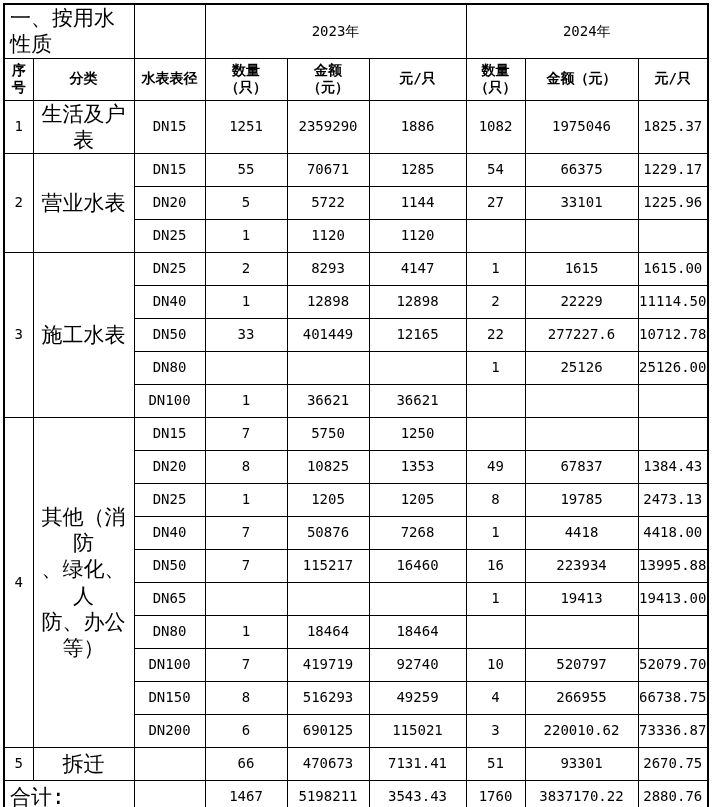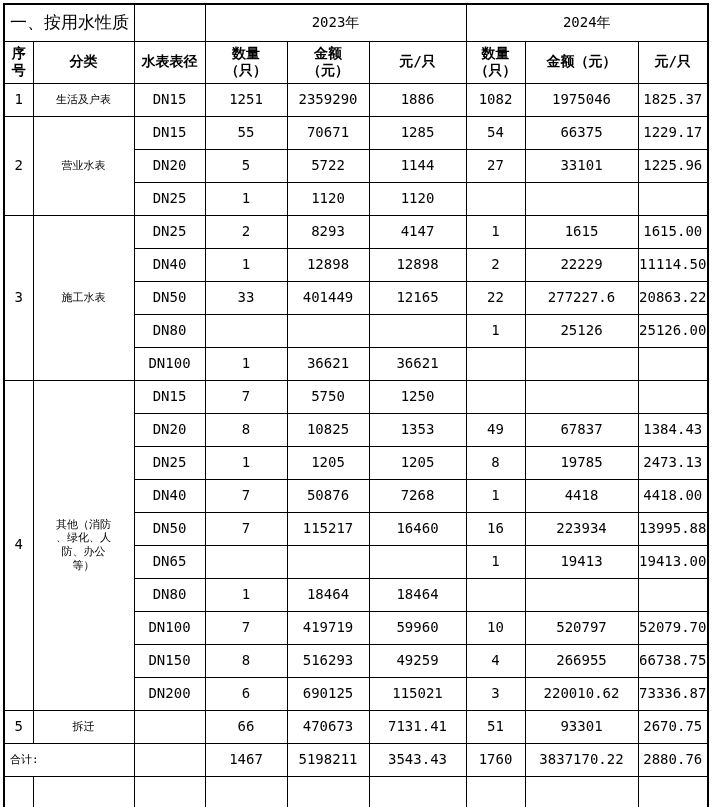--- a/index.html
+++ b/index.html
@@ -20,22 +20,22 @@
     color: #000;
     white-space: pre-line;
     padding: 0;
     overflow: hidden;
   }
   tr { height: 33px; }
   tr.h1 { height: 37px; }
   tr.h2 { height: 42px; font-weight: bold; }
   tr.last { height: 34px; }
   td.left { text-align: left; padding-left: 5px; }
-  td.title { font-size: 17px; }
-  td.cat { font-size: 11px; }
+  td.title { font-size: 21px; }
+  td.cat { font-size: 21px; }
 </style>
 </head>
 <body>
 
 <table>
   <colgroup>
     <col style="width:29px">
       <col style="width:101px">
       <col style="width:71px">
     <col style="width:82px">
@@ -131,21 +131,21 @@
     <td>22229</td>
     <td>11114.50</td>
   </tr>
   <tr>
     <td>DN50</td>
     <td>33</td>
     <td>401449</td>
     <td>12165</td>
     <td>22</td>
     <td>277227.6</td>
-    <td>20863.22</td>
+    <td>10712.78</td>
   </tr>
   <tr>
     <td>DN80</td>
     <td></td>
     <td></td>
     <td></td>
     <td>1</td>
     <td>25126</td>
     <td>25126.00</td>
   </tr>
@@ -224,21 +224,21 @@
     <td>18464</td>
     <td>18464</td>
     <td></td>
     <td></td>
     <td></td>
   </tr>
   <tr>
     <td>DN100</td>
     <td>7</td>
     <td>419719</td>
-    <td>59960</td>
+    <td>92740</td>
     <td>10</td>
     <td>520797</td>
     <td>52079.70</td>
   </tr>
   <tr>
     <td>DN150</td>
     <td>8</td>
     <td>516293</td>
     <td>49259</td>
     <td>4</td>

